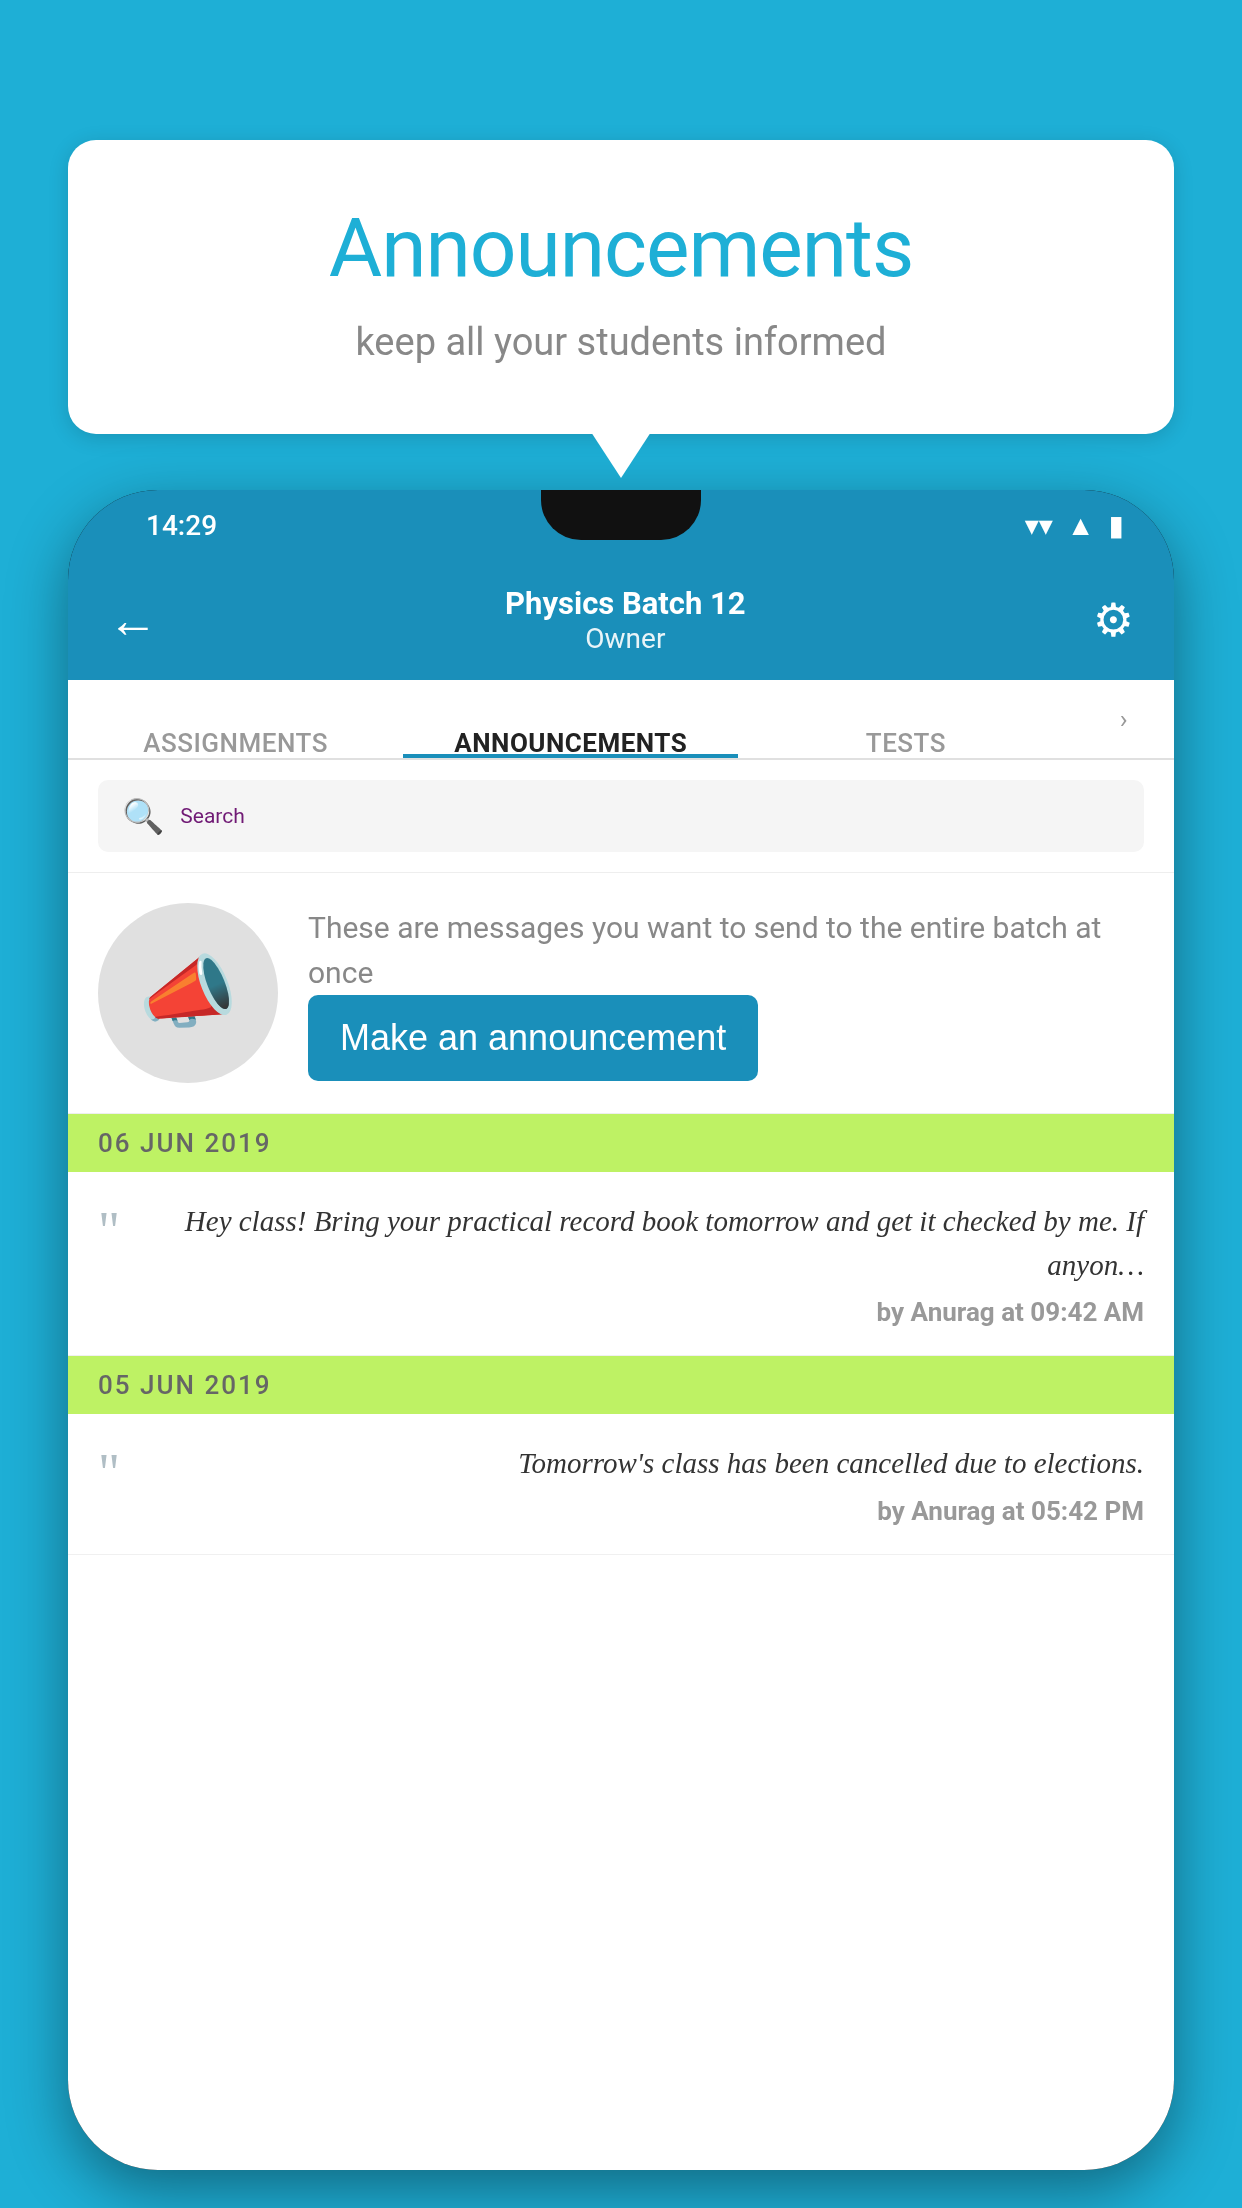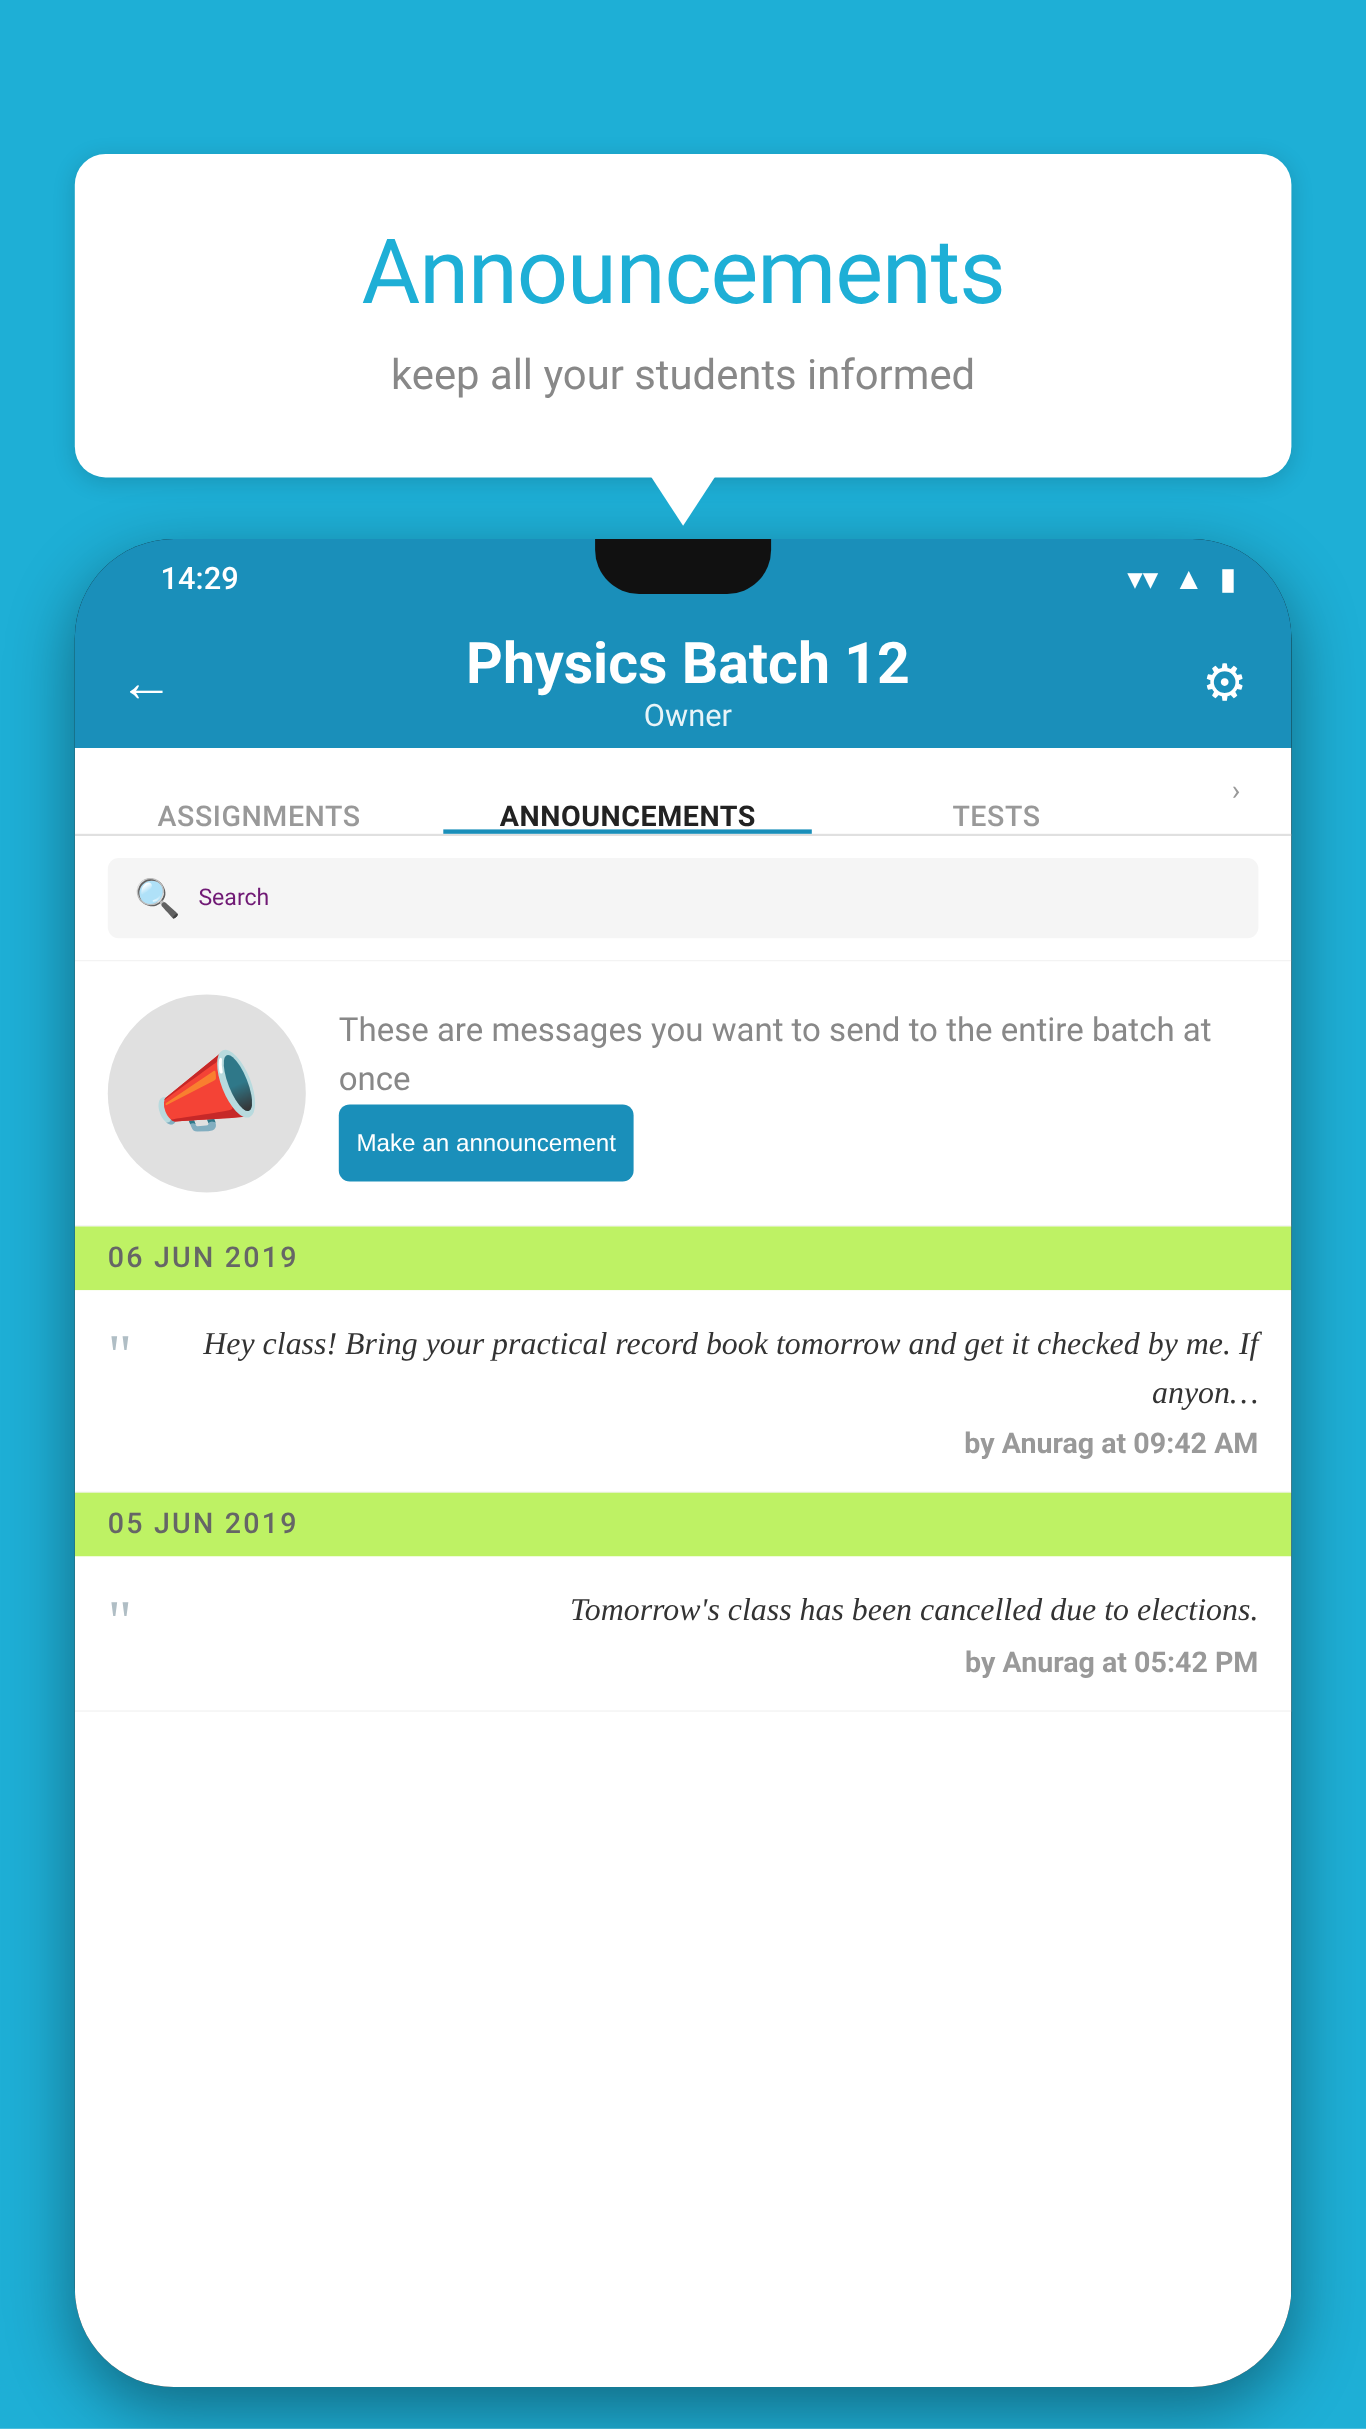--- a/index.html
+++ b/index.html
@@ -134,21 +134,21 @@
       font-size: 50px;
       cursor: pointer;
     }
 
     .header-center {
       text-align: center;
     }
 
     .header-title {
       color: white;
-      font-size: 52px;
+      font-size: 31px;
       font-weight: 700;
       text-align: right;
     }
 
     .header-subtitle {
       color: rgba(255,255,255,0.9);
       font-size: 28px;
     }
 
     .header-gear {
@@ -270,22 +270,22 @@
       color: #888;
       font-size: 30px;
       line-height: 1.5;
     }
 
     .promo-button {
       background: #1a8fba;
       color: white;
       border: none;
       border-radius: 10px;
-      padding: 22px 16px;
-      font-size: 22px;
+      padding: 22px 32px;
+      font-size: 36px;
       font-weight: 500;
       cursor: pointer;
     }
 
     
     .date-separator {
       background: #bef264;
       padding: 14px 30px;
       color: #666;
       font-size: 26px;

